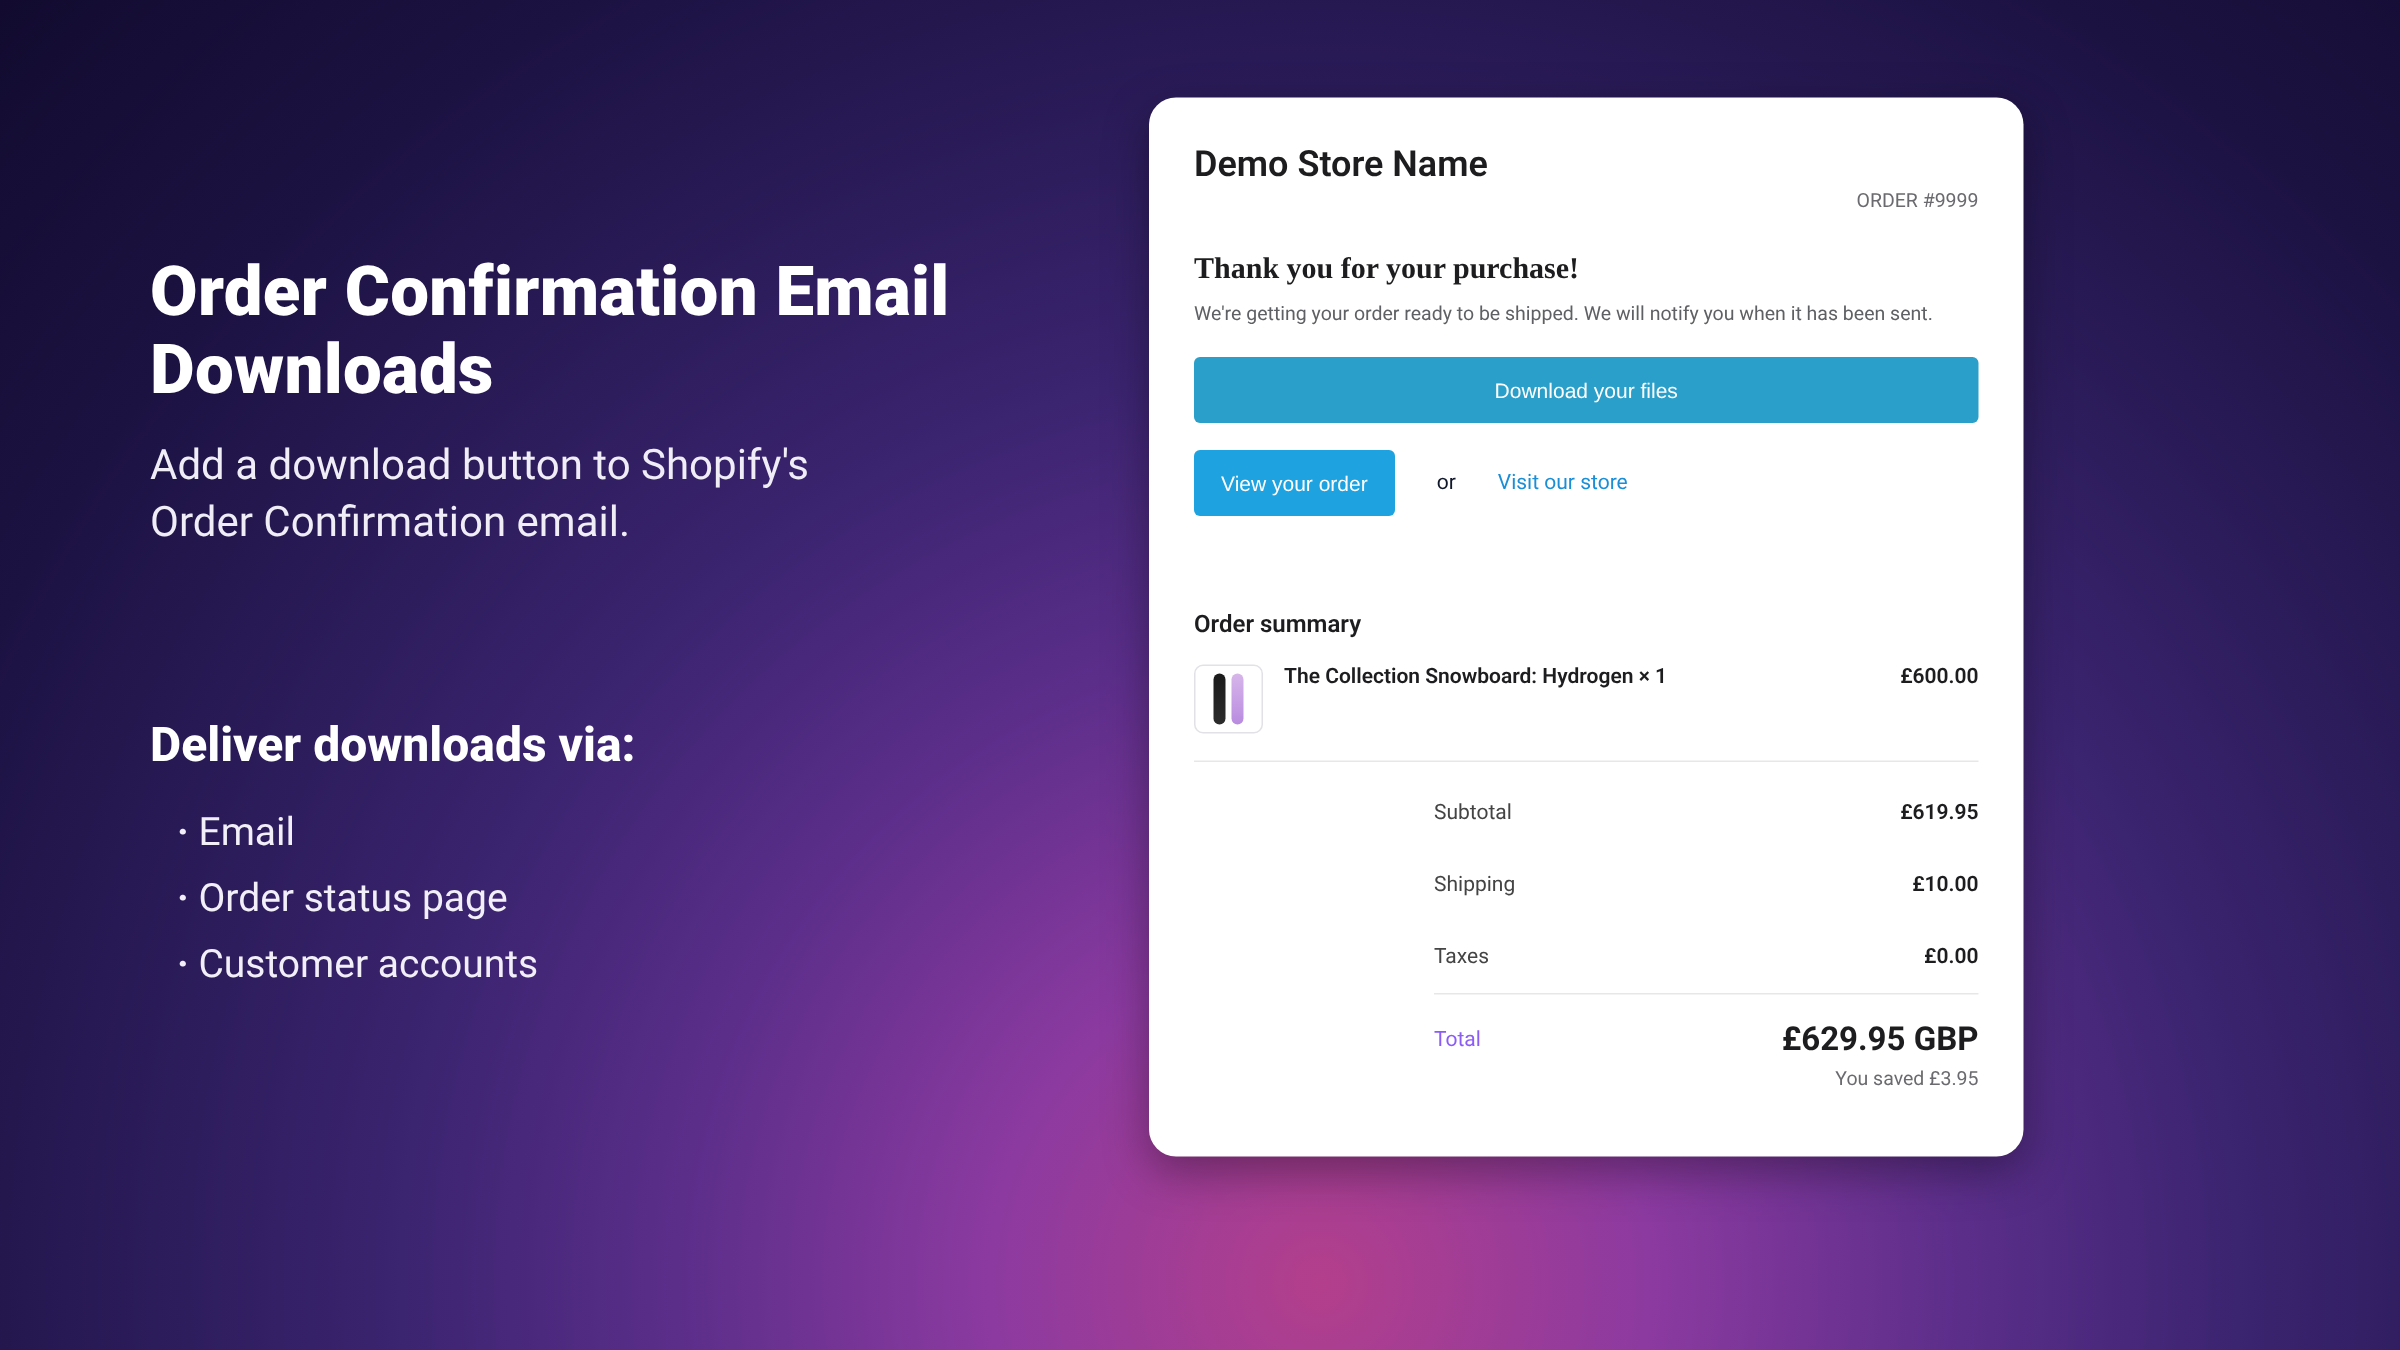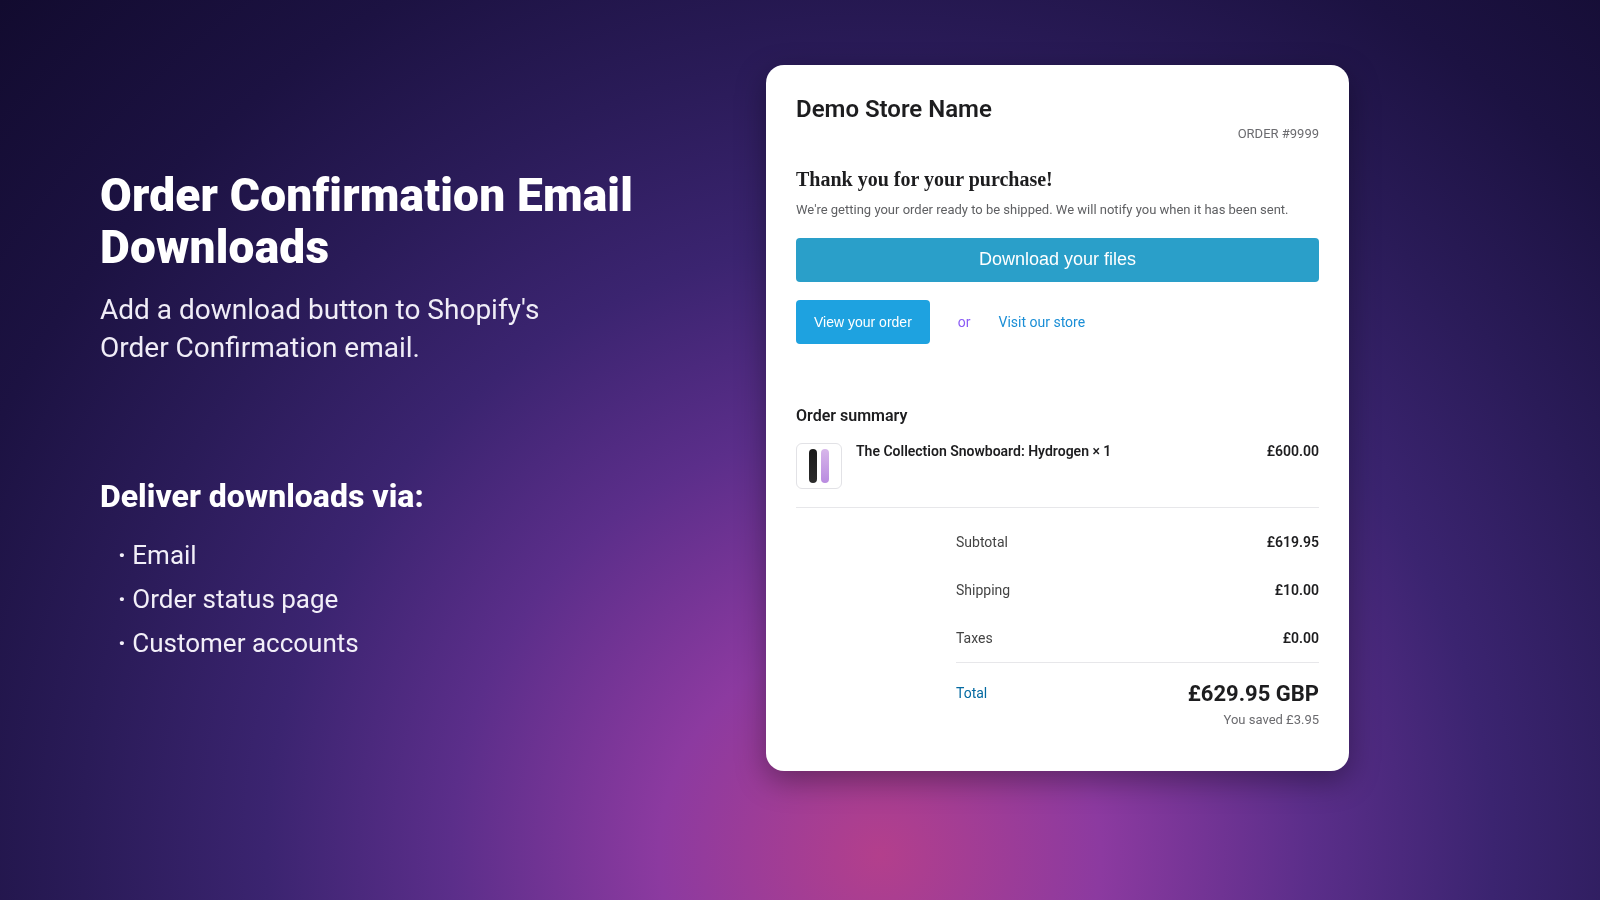--- a/index.html
+++ b/index.html
@@ -28,24 +28,24 @@
   .card {
     position: absolute; left: 766px; top: 65px; width: 583px; height: 706px;
     background: #ffffff; border-radius: 18px; box-shadow: 0 10px 30px rgba(0,0,0,0.35);
     padding: 30px 30px 24px 30px; color: #1d1d1f;
   }
   .store-row { display:flex; align-items: baseline; justify-content: space-between; }
   .store-name { font-size: 24px; font-weight: 600; }
   .order-no { font-size: 13px; color: #6b6b6f; margin-top: 22px; }
   .thanks { margin-top: 26px; font-size: 20px; font-weight: 600; font-family: Liberation Serif, serif; }
   .ship-msg { margin-top: 10px; font-size: 13px; color: #5f6063; line-height: 1.45; }
-  .btn-wide { margin-top: 18px; width: 100%; height: 44px; border: none; border-radius: 4px; background: #2a9fc9; color: #ffffff; font-size: 18px; cursor: pointer; }
+  .btn-wide { margin-top: 18px; width: 100%; height: 44px; border: none; border-radius: 4px; background: #2a9fc9; color: #ffffff; font-size: 14px; cursor: pointer; }
   .row2 { margin-top: 18px; display:flex; align-items:center; gap: 28px; }
   .btn-small { height: 44px; padding: 0 18px; border: none; border-radius: 4px; background: #1ea2e0; color:#fff; font-size: 14px; cursor:pointer; }
-  .or { font-size: 14px; color: #8b5cf6; text-align: right; }
+  .or { font-size: 14px; color: #0f172a; text-align: right; }
   .link { color: #1a8ed6; font-size: 14px; text-decoration: none; cursor:pointer; }
 
   .summary-title { margin-top: 62px; font-size: 16px; font-weight: 600; }
 
   .item { display:flex; align-items:flex-start; justify-content: space-between; padding: 18px 0; border-bottom: 1px solid #e7e7ea; }
   .item:last-of-type { border-bottom: 1px solid #e7e7ea; }
   .item-left { display:flex; gap: 14px; align-items:flex-start; }
   .thumb { width: 46px; height: 46px; border: 1px solid #e2e2e6; border-radius: 6px; background:#fff; display:flex; align-items:center; justify-content:center; }
   .snowboard { width: 30px; height: 36px; display:flex; gap:4px; align-items:center; justify-content:center; }
   .board { width: 8px; height: 34px; border-radius: 4px; }
@@ -59,21 +59,21 @@
   .price { text-align: right; font-size: 14px; }
   .strike { font-size: 12px; color:#9a9a9e; text-decoration: line-through; display:block; }
   .price-main { font-weight: 600; }
 
   .totals { margin-top: 6px; margin-left: 160px; }
   .trow { display:flex; justify-content: space-between; padding: 6px 0; font-size: 14px; margin-top: 20px; }
   .trow .l { color:#444; }
   .trow .r { font-weight: 600; }
   .hr { border: none; border-top: 1px solid #e7e7ea; margin: 10px 0; }
   .total-row { display:flex; justify-content: space-between; align-items:center; padding-top: 8px; }
-  .total-label { font-size: 14px; color:#0369a1; }
+  .total-label { font-size: 14px; color:#8b5cf6; }
   .total-val { font-size: 22px; font-weight: 700; }
   .saved { text-align:right; font-size: 13px; color:#6b6b6f; margin-top: 6px; }
 </style>
 </head>
 <body>
 
 <div class="stage">
 
   <div class="left">
     <h1>

